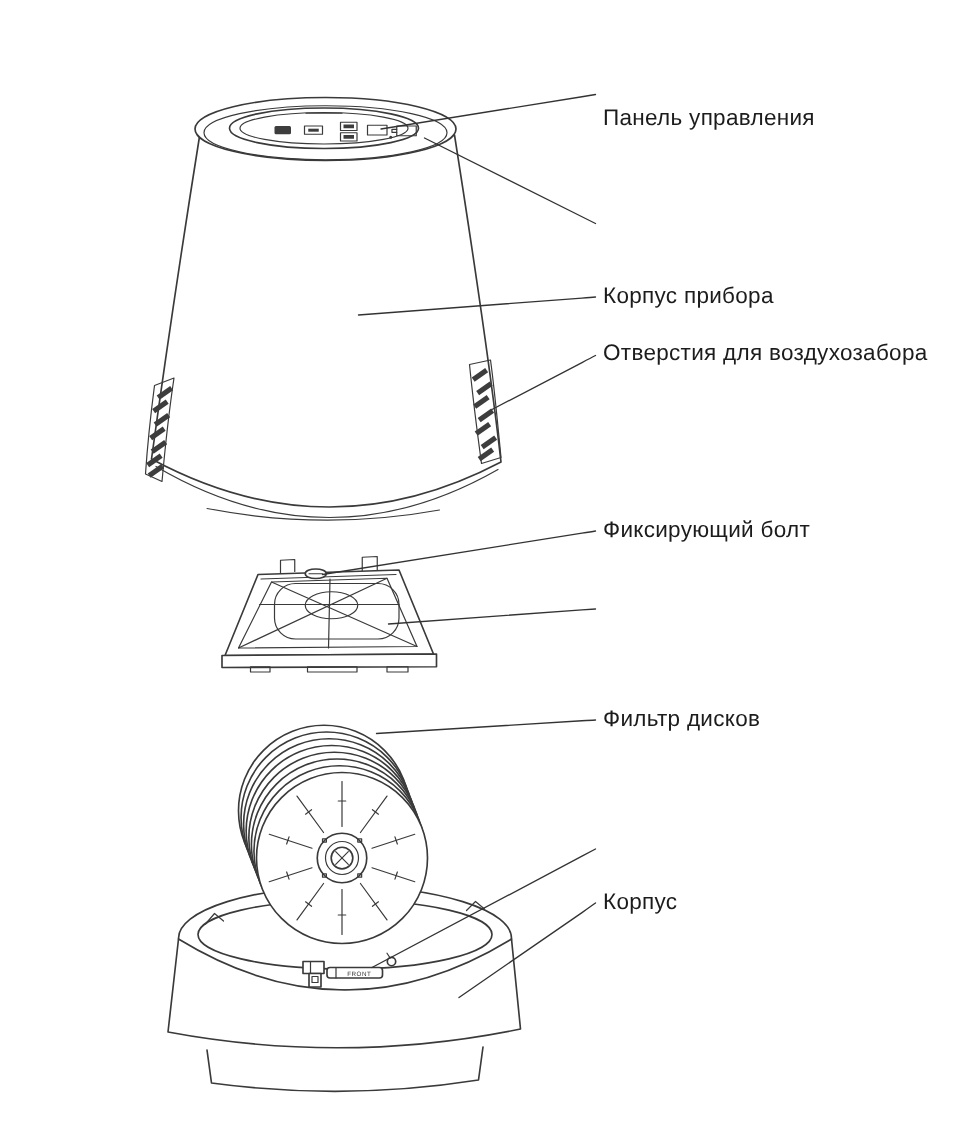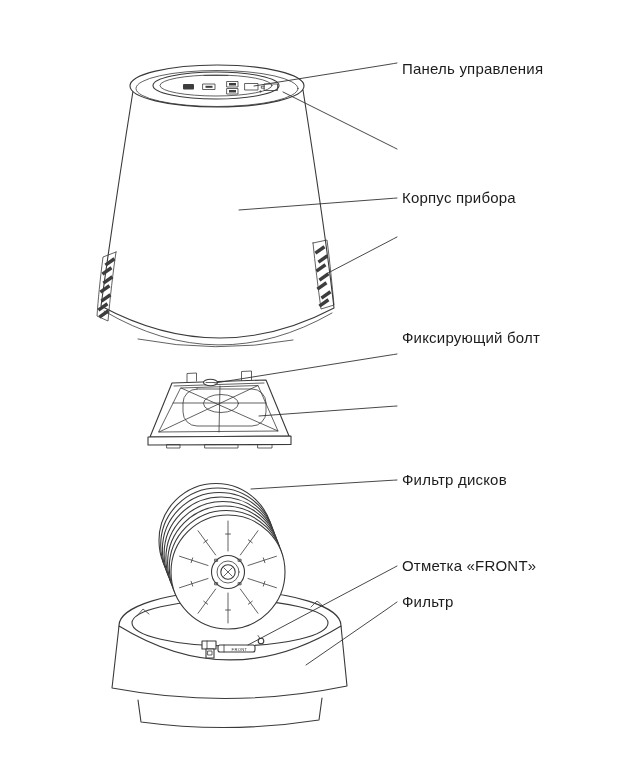--- a/index.html
+++ b/index.html
@@ -177,20 +177,20 @@
       <path class="leader" d="M239,210 L388,198.7 Q394,198.2 397,198"></path>
       <path class="leader" d="M328,273 L388,241.7 Q394,238.5 397,237"></path>
       <path class="leader" d="M215,383 L388,355.4 Q394,354.5 397,354"></path>
       <path class="leader" d="M259,416 L388,406.6 Q394,406.2 397,406"></path>
       <path class="leader" d="M251,489 L388,480.5 Q394,480.2 397,480"></path>
       <path class="leader" d="M248,645 L388,570.8 Q394,567.6 397,566"></path>
       <path class="leader" d="M306,665 L388,608.4 Q394,604.1 397,602"></path>
     </g>
   </svg>
 
-  <div class="lbl" style="top:60px">Панель управления</div>
+  <div class="lbl" style="top:70px">Панель управления</div>
   <div class="lbl" style="top:189px">Корпус прибора</div>
-  <div class="lbl" style="top:329px">Фиксирующий болт</div>
+  <div class="lbl" style="top:227px">Отверстия для воздухозабора</div>
+  <div class="lbl" style="top:345px">Фиксирующий болт</div>
   <div class="lbl" style="top:471px">Фильтр дисков</div>
-  <div class="lbl" style="top:557px">Отметка «FRONT»</div>
-  <div class="lbl" style="top:593px">Фильтр</div>
+  <div class="lbl" style="top:593px">Корпус</div>
 
 </div>
 
 </body></html>

